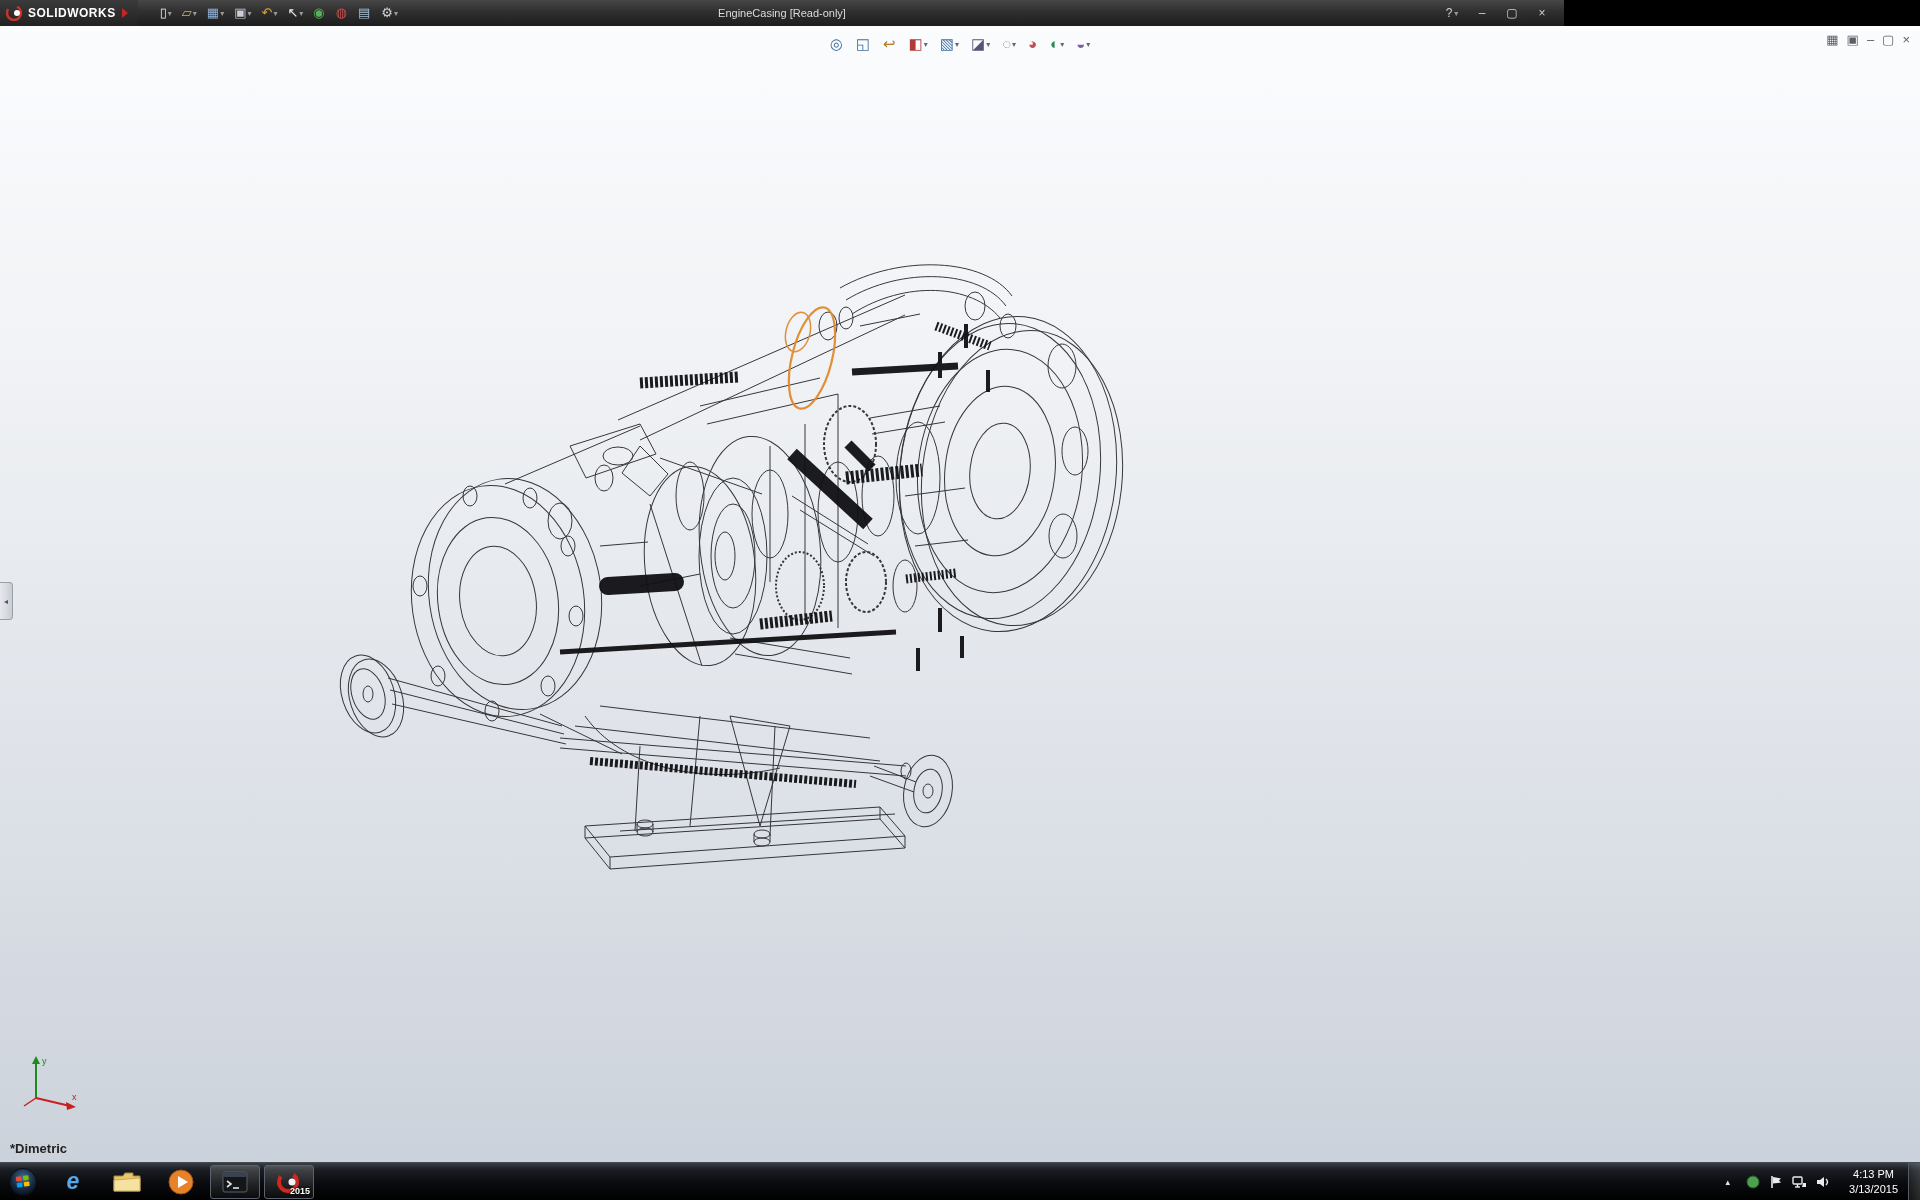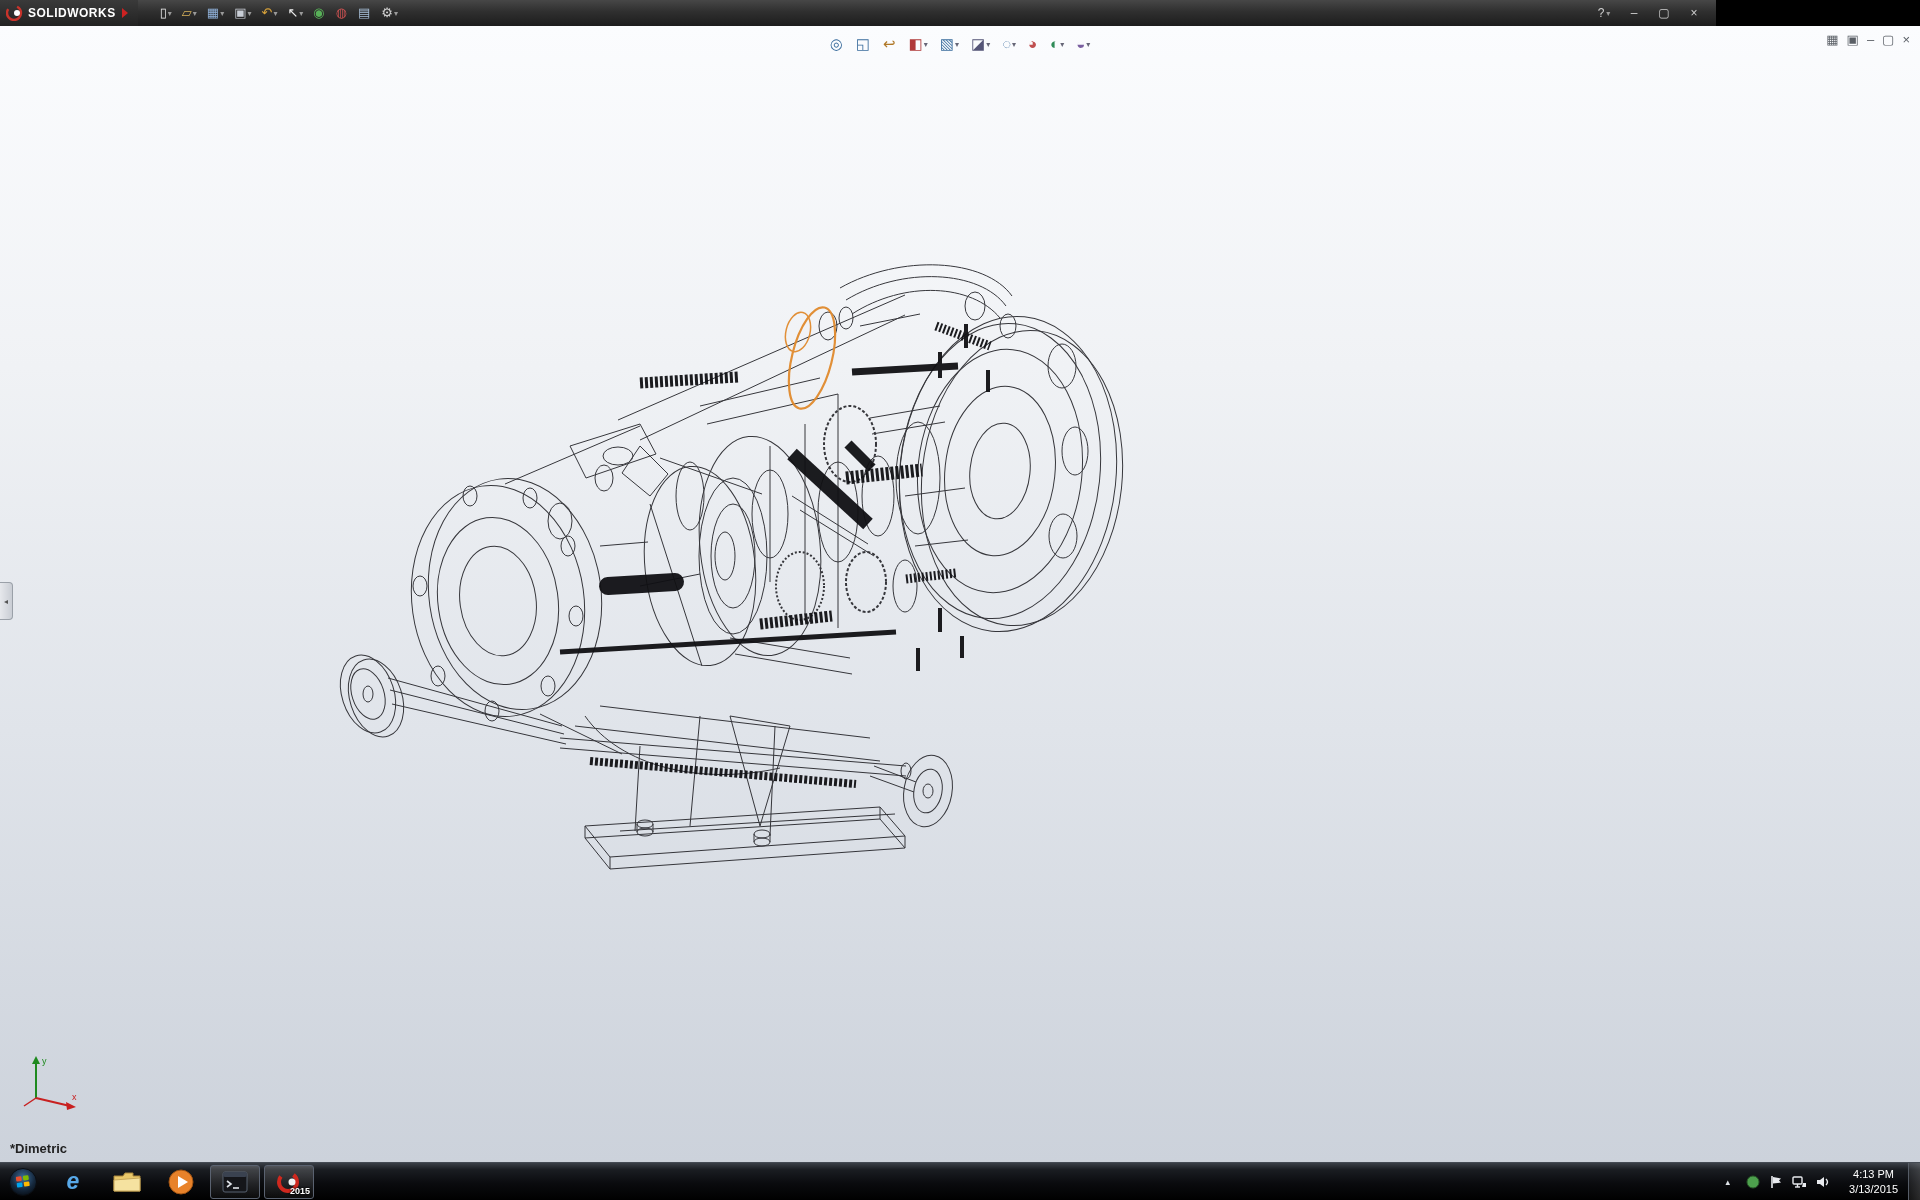--- a/index.html
+++ b/index.html
@@ -2,21 +2,21 @@
 <html><head>
 <meta charset="utf-8">
 <style>
   * { margin:0; padding:0; box-sizing:border-box; }
   html,body { width:1920px; height:1200px; overflow:hidden;
               font-family:"Liberation Sans", sans-serif; }
   .app { position:relative; width:1920px; height:1200px; background:#000; }
 
   
   .titlebar {
-    position:absolute; top:0; left:0; width:1716px; height:26px;
+    position:absolute; top:0; left:0; width:1564px; height:26px;
     background:linear-gradient(180deg,#474747 0%,#2f2f2f 45%,#1d1d1d 100%);
     display:flex; align-items:center; color:#e8e8e8; z-index:30;
   }
   .logo { display:flex; align-items:center; gap:4px; padding:0 10px 0 6px; height:100%;
           background:linear-gradient(180deg,#3a3a3a,#222); }
   .logo-mark { width:18px; height:16px; }
   .app-name { font-size:12px; font-weight:bold; letter-spacing:.5px; color:#fff; }
   .logo-chevron { width:0; height:0; border-left:6px solid #c22; border-top:5px solid transparent;
                   border-bottom:5px solid transparent; margin-left:2px; }
   .tb-items { display:flex; align-items:center; gap:2px; margin-left:18px; }
@@ -139,20 +139,21 @@
           <span class="tb-glyph" style="color:#a8c0d8">▤</span>
           <span class="tb-arrow"></span>
         </button>
 
         <button class="tb-btn">
           <span class="tb-glyph" style="color:#d0d0d0">⚙</span>
           <span class="tb-arrow">▾</span>
         </button>
       </div>
 
+    <div class="win-title">EngineCasing [Read-only]</div>
 
     <div class="win-ctrls">
       <button class="wc-btn">
         <span>?</span>
         <span class="small-arrow">▾</span>
       </button>
       <button class="wc-btn">–</button>
       <button class="wc-btn">▢</button>
       <button class="wc-btn">×</button>
     </div>

